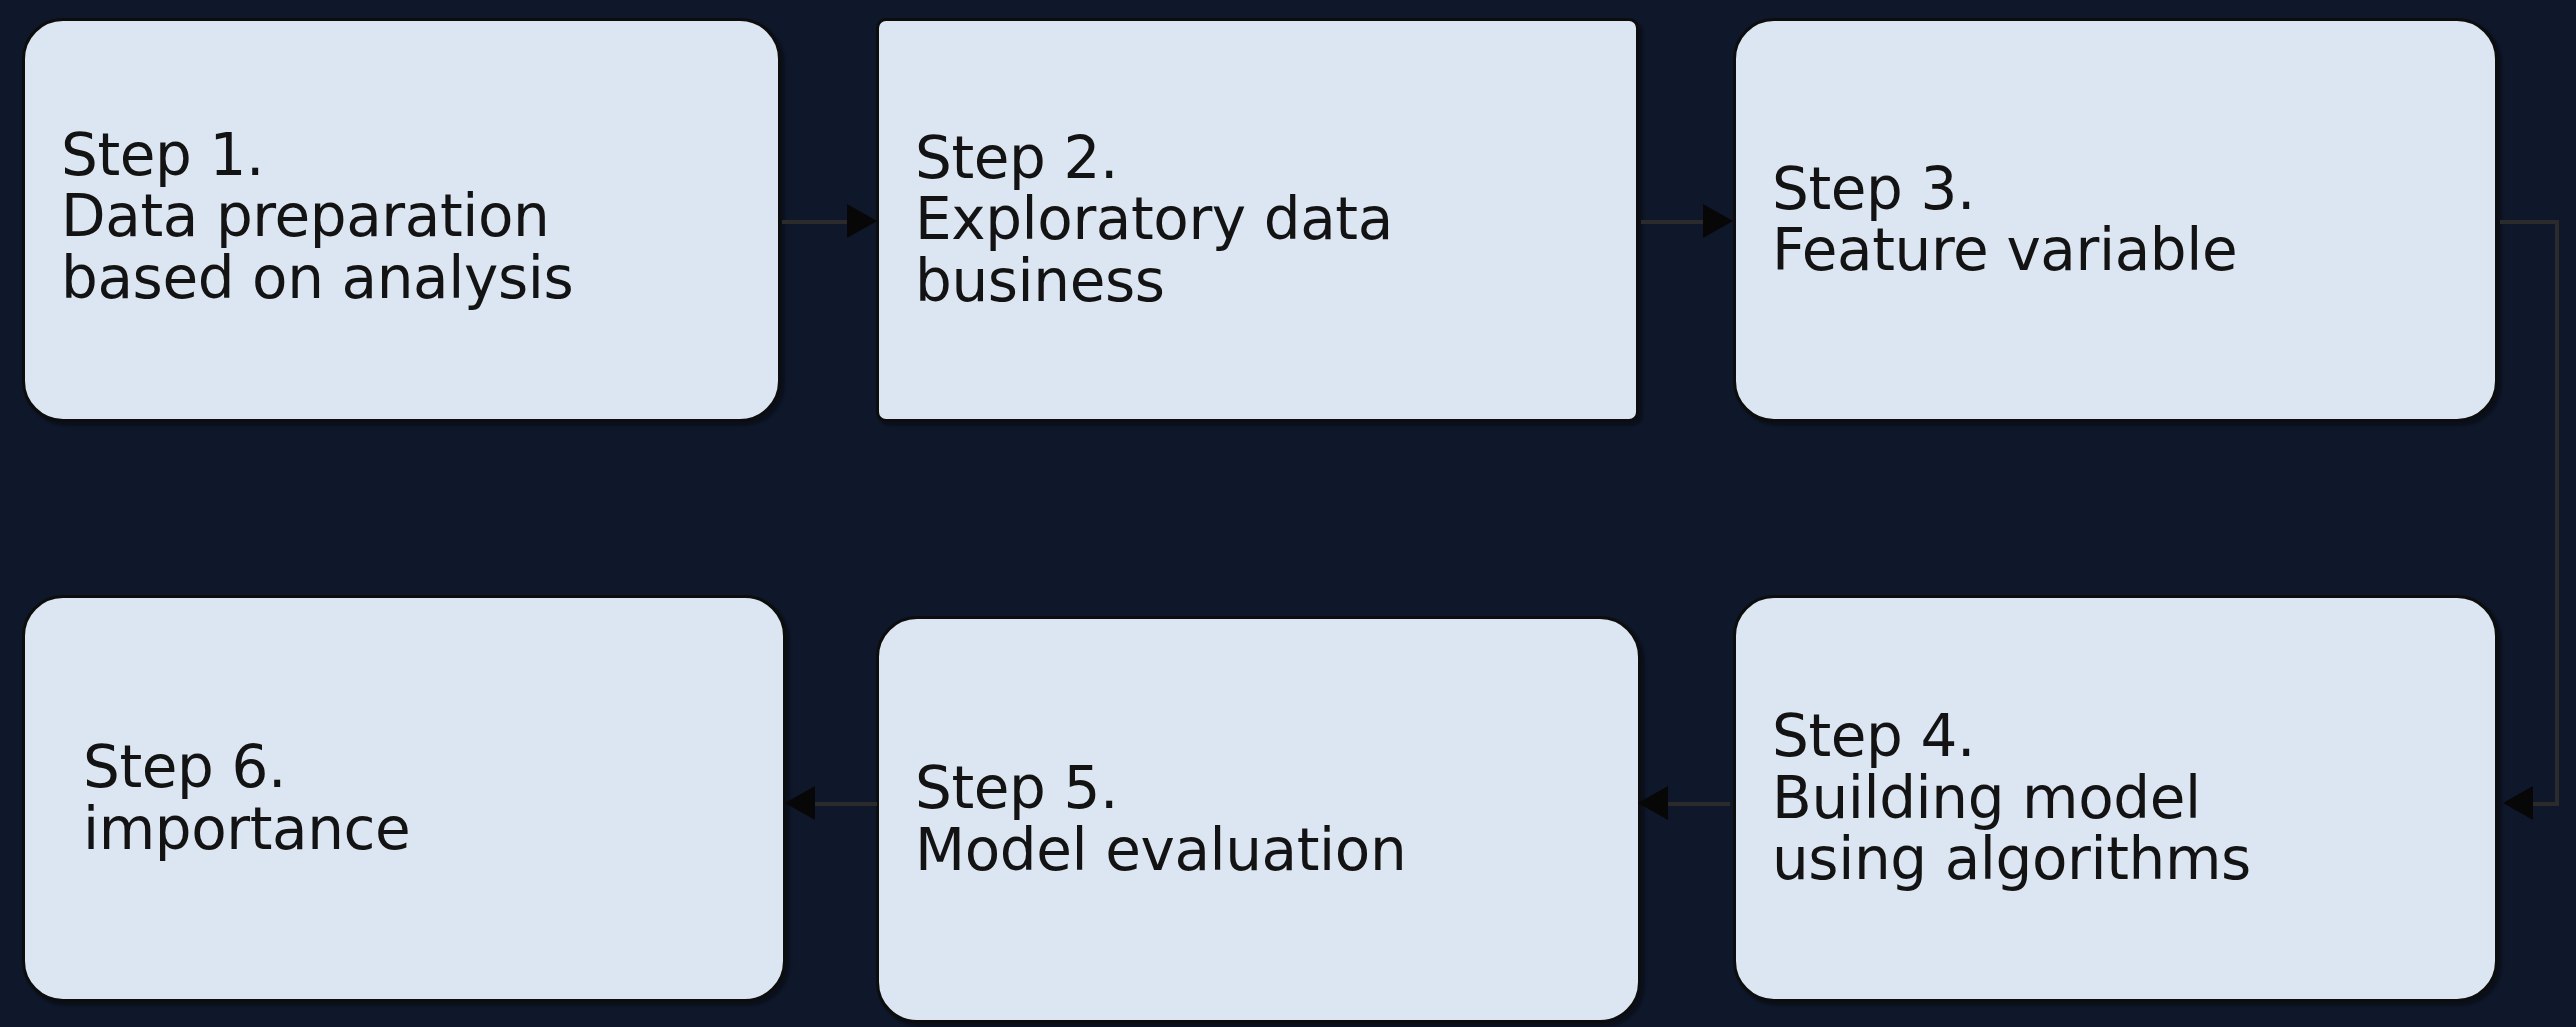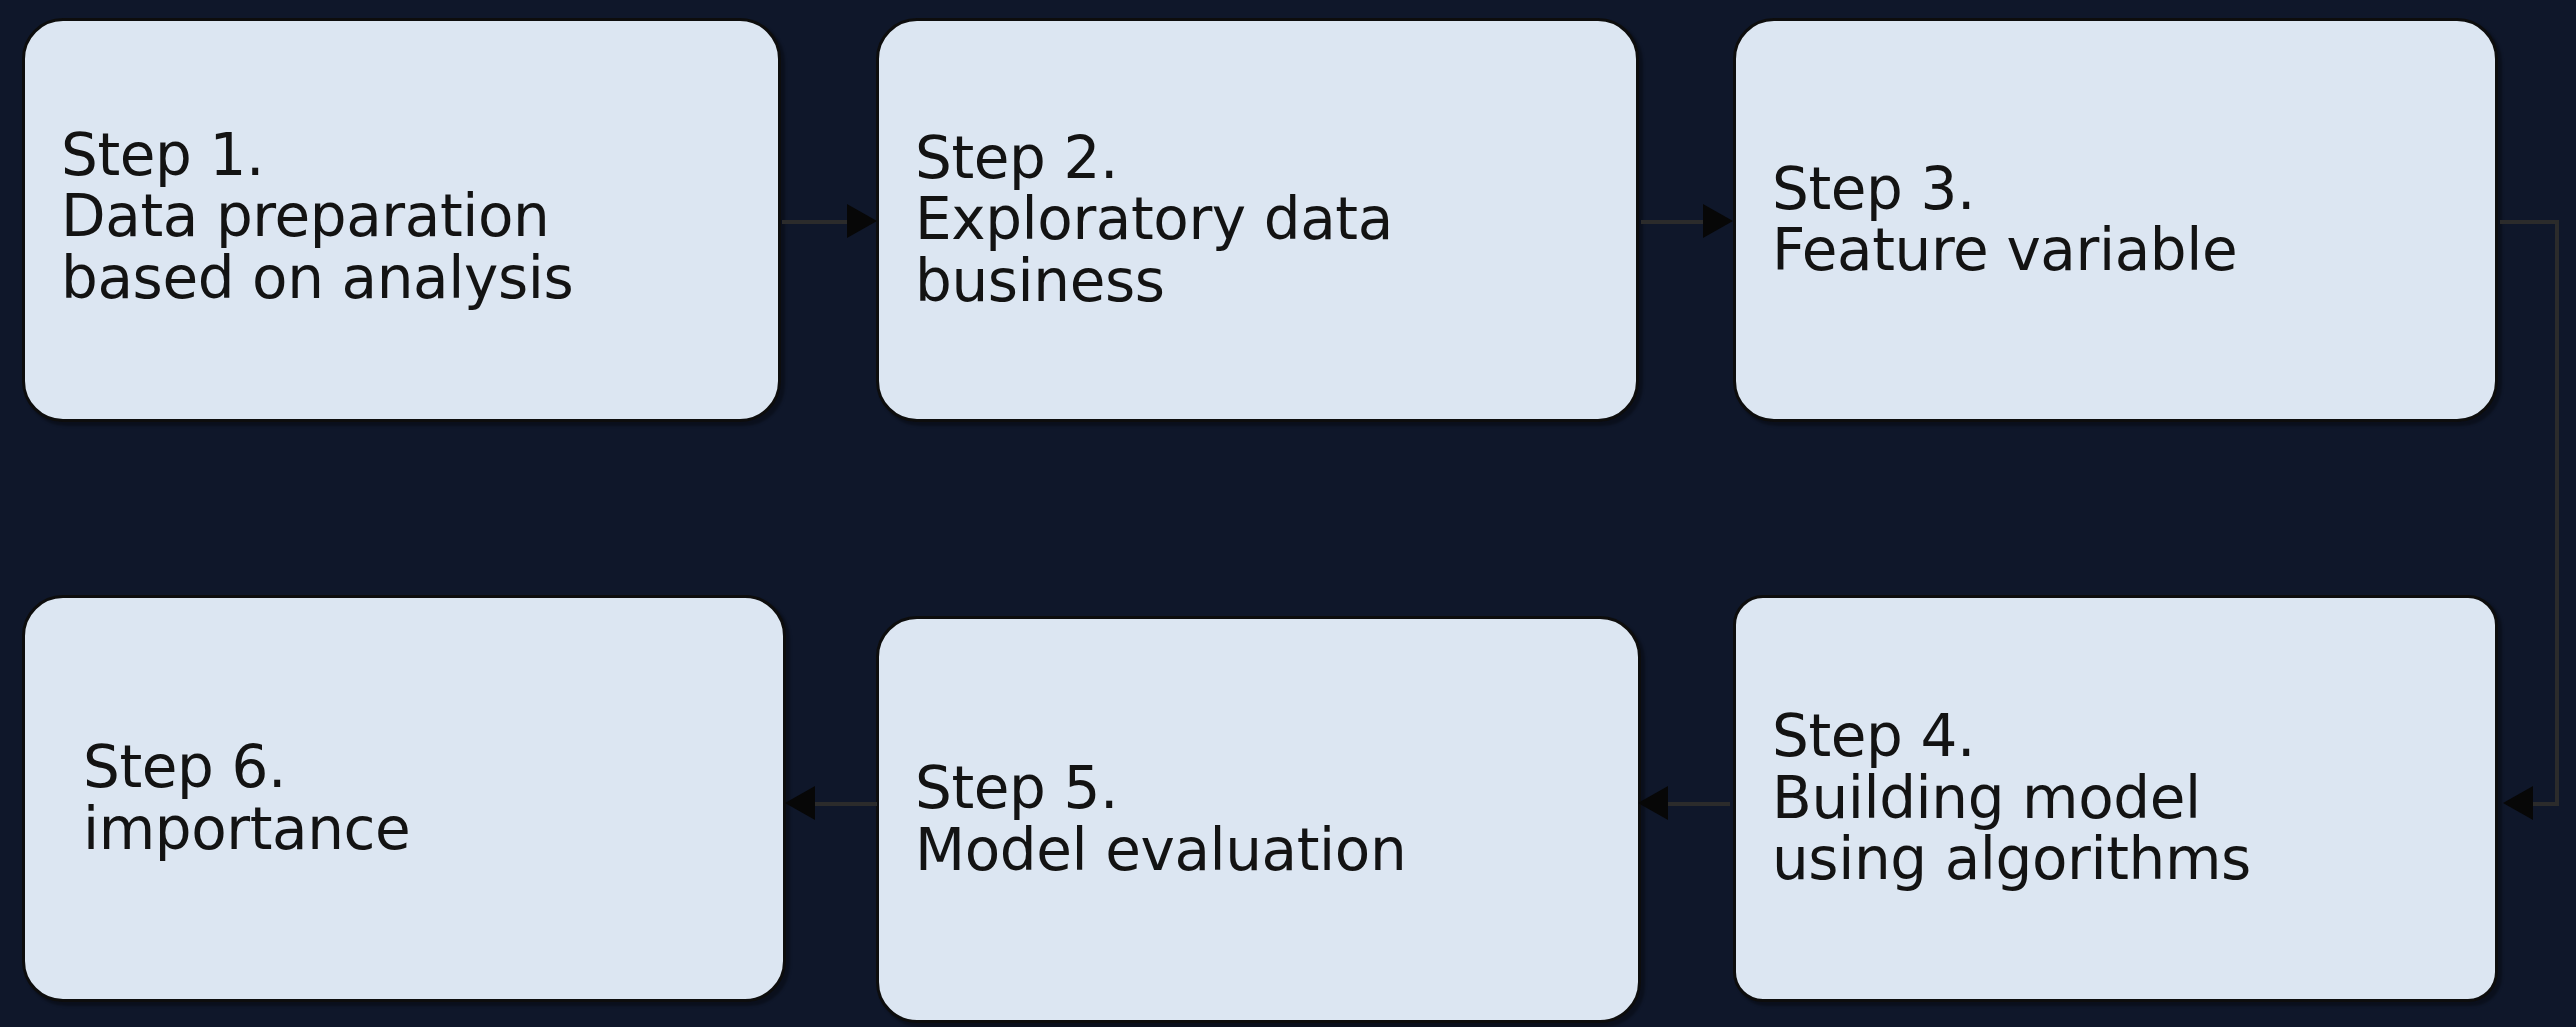--- a/index.html
+++ b/index.html
@@ -33,25 +33,25 @@
     font-size: 58px;
     line-height: 1.06;
     letter-spacing: -0.4px;
     white-space: nowrap;
   }
   .node-line {
     display: block;
   }
   
   #node-step-1 { left: 22px;   top: 18px;  width: 759px;  height: 404px; }
-  #node-step-2 { left: 876px; top: 18px;  width: 763px;  height: 404px; }
+  #node-step-2 { left: 876px; top: 18px;  width: 763px;  height: 404px; border-radius: 10px; }
   #node-step-3 { left: 1733px; top: 18px;  width: 765px;  height: 404px; }
   #node-step-6 { left: 22px;   top: 595px; width: 764px;  height: 407px; padding-left: 22px; }
   #node-step-5 { left: 876px; top: 595px; width: 765px;  height: 407px; margin-top: 21px; }
-  #node-step-4 { left: 1733px; top: 595px; width: 765px;  height: 407px; border-radius: 30px; }
+  #node-step-4 { left: 1733px; top: 595px; width: 765px;  height: 407px; }
 
   
   #node-step-1 .node-text { margin-top: -6.3px; }
 
   
   .conn-line {
     position: absolute;
     background: #2b2b2b;
   }
   .conn-h { height: 3.9px; }

